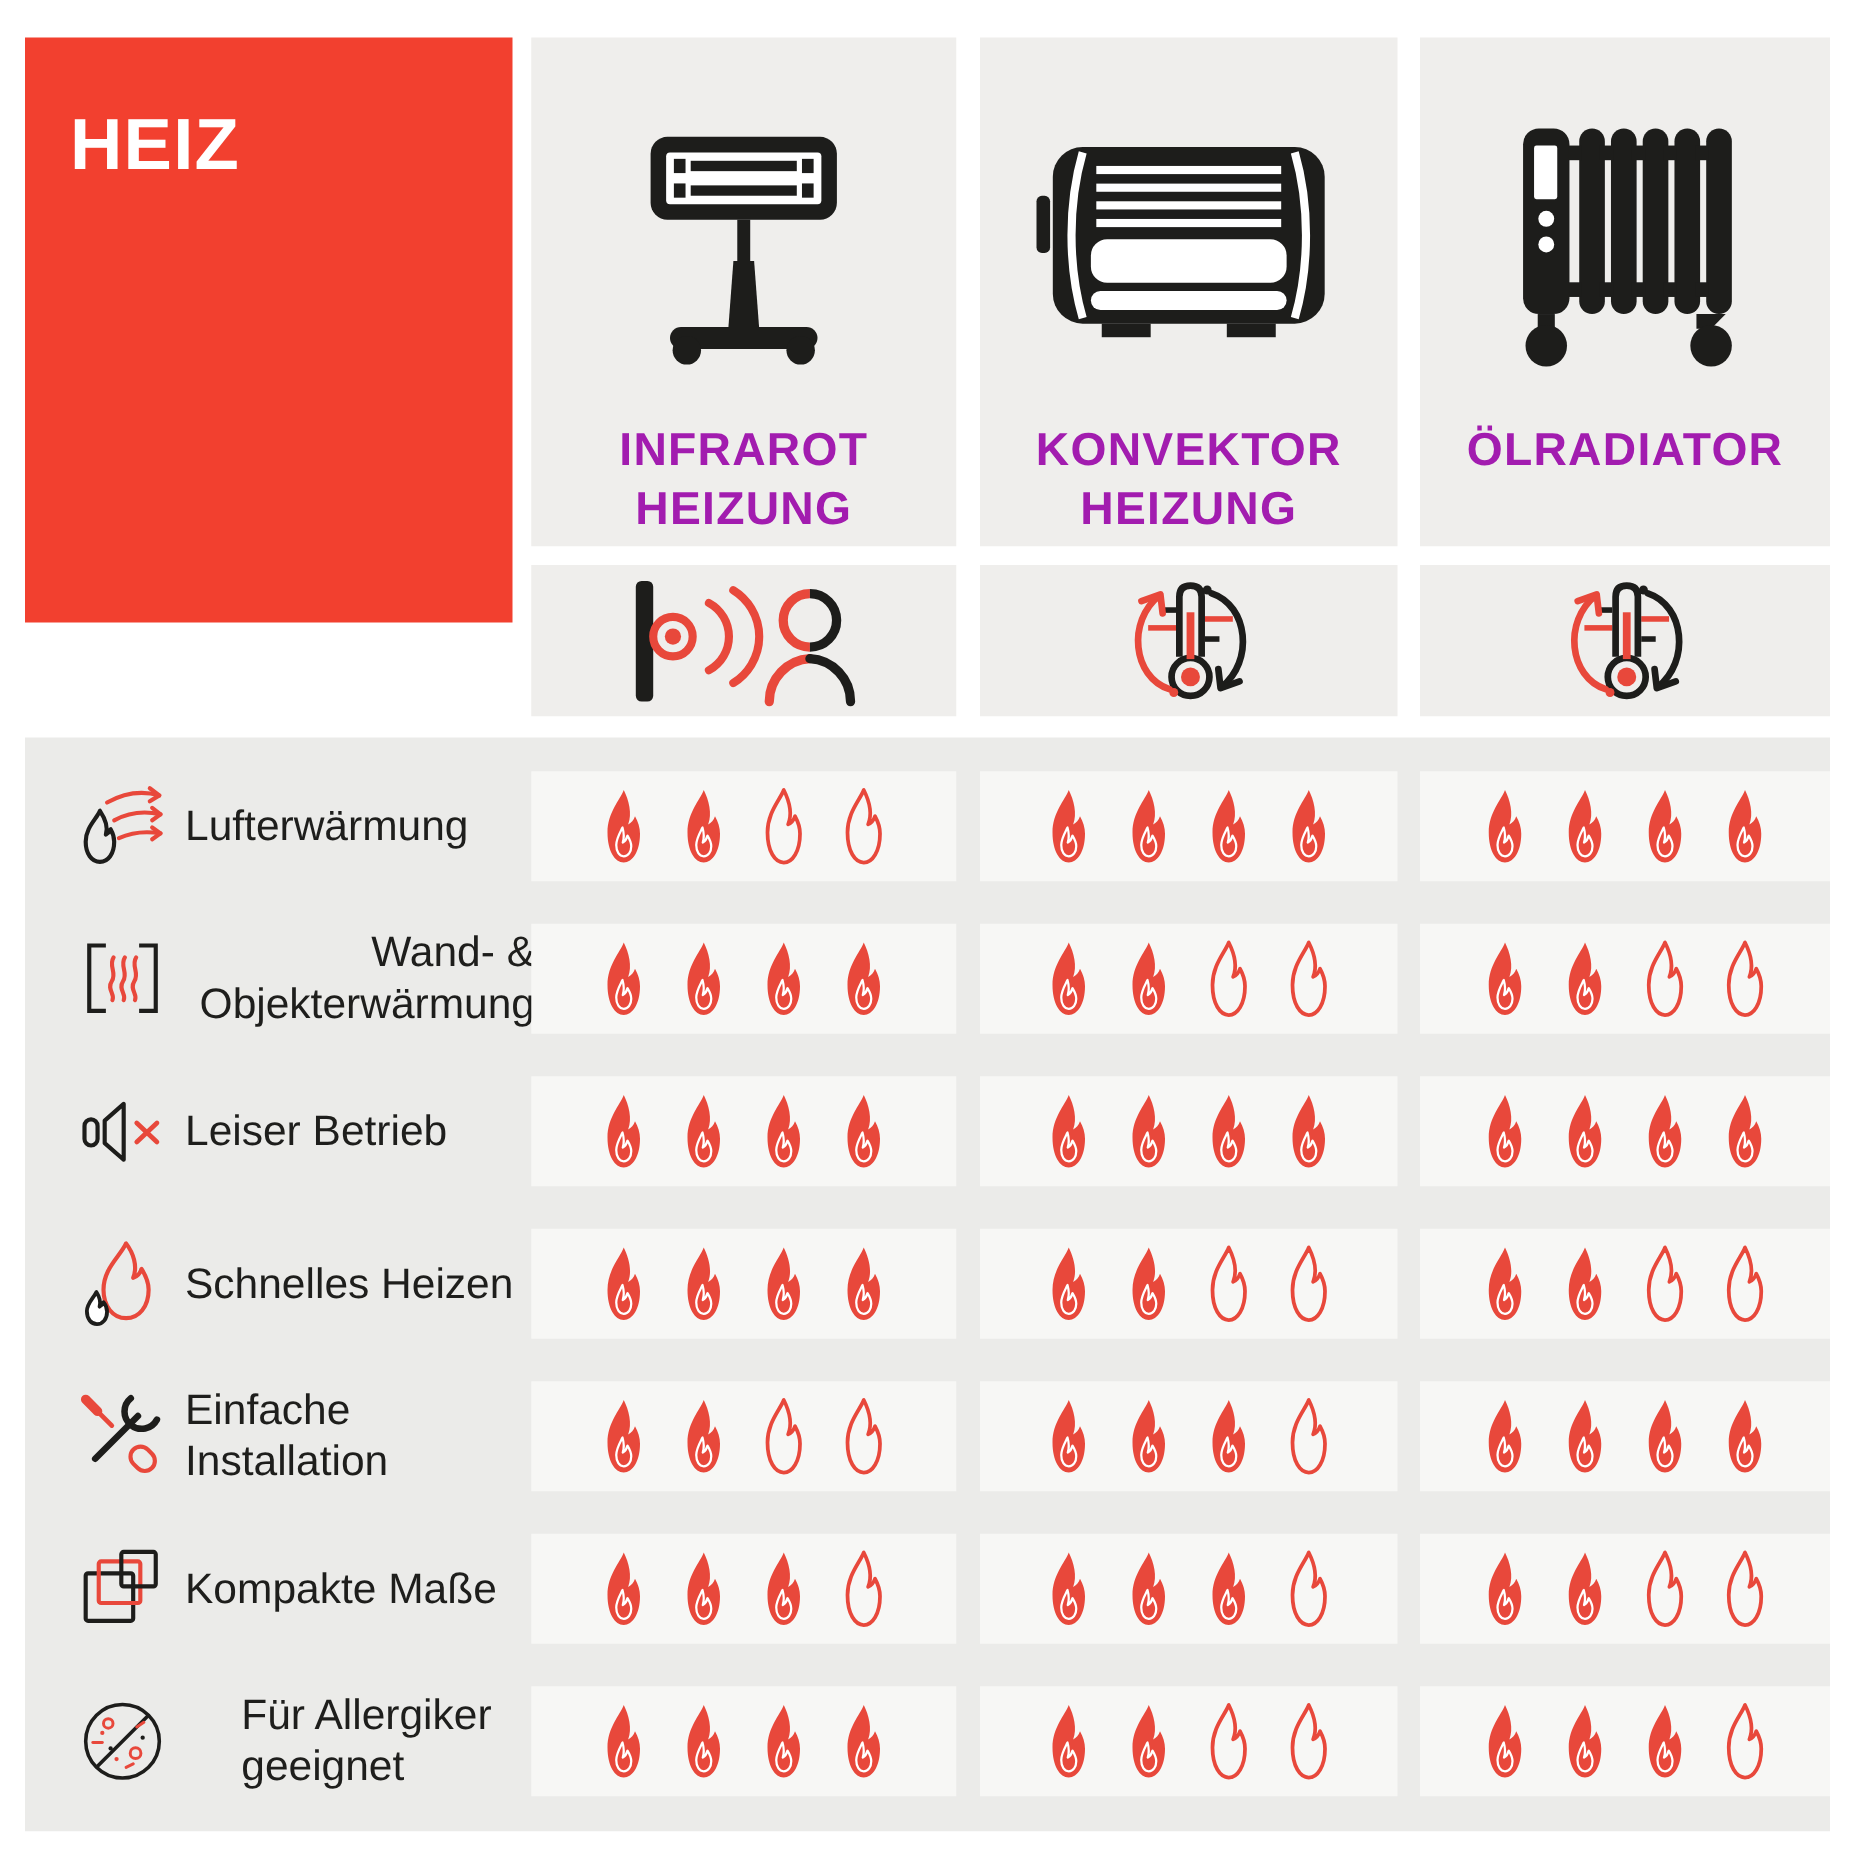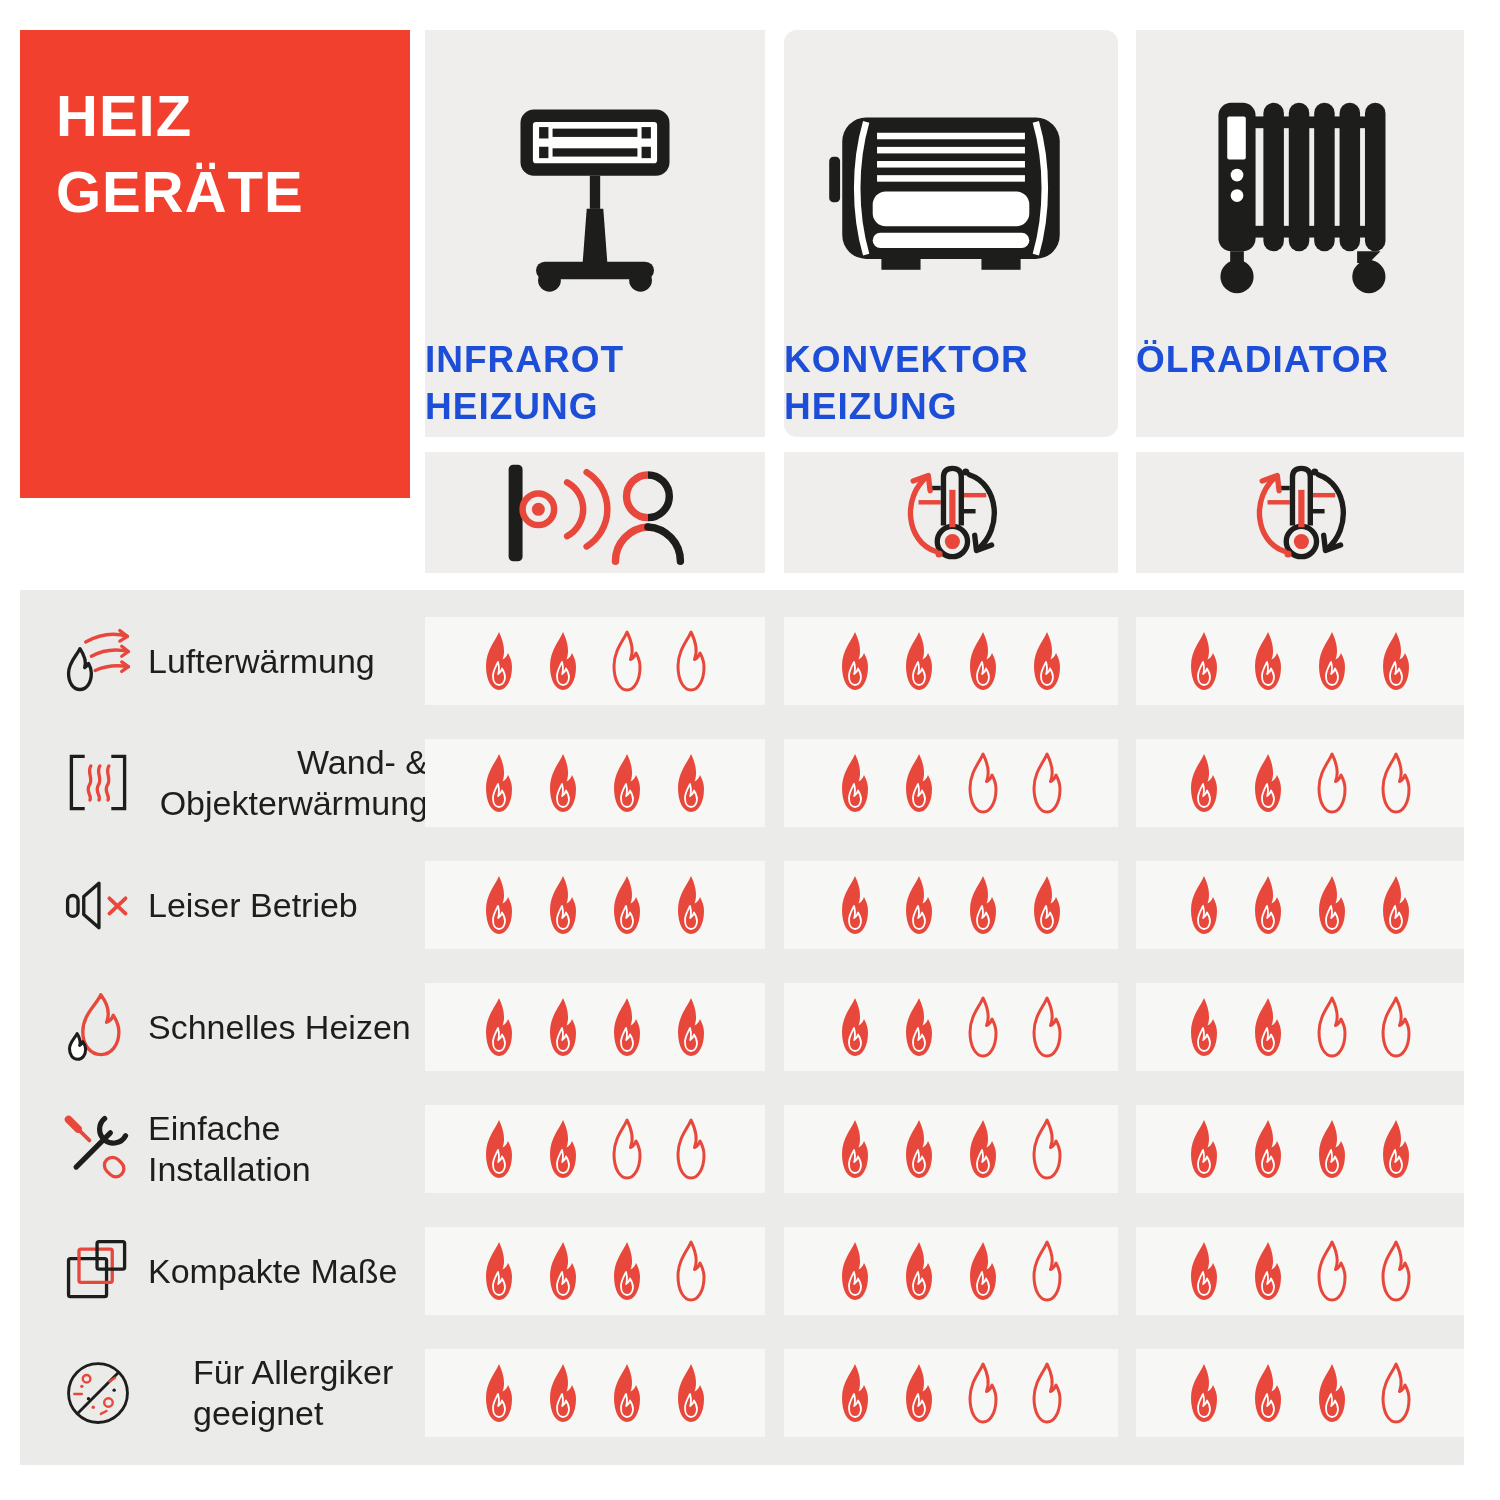--- a/index.html
+++ b/index.html
@@ -2,37 +2,36 @@
 <html style="--accent-red: #f2402f; --flame-red: #e8483b; --icon-black: #1d1d1b; --header-bg: #efeeec; --table-bg: #ebebe9; --cell-bg: #f7f7f5; --title-text: #ffffff; --text: #1e1e1c; --page-bg: #ffffff;"><head>
 <meta charset="utf-8">
 <style>
   html,body{margin:0;padding:0;background:#fff;}
   body{font-family:"Liberation Sans",sans-serif;}
   .canvas{position:relative;width:1500px;height:1500px;background:var(--page-bg,#ffffff);overflow:hidden;}
   .red-panel{position:absolute;left:20px;top:30px;width:390px;height:468px;background:var(--accent-red,#f2402f);}
   .main-title{position:absolute;left:36px;top:48px;font-size:58px;font-weight:700;color:var(--title-text,#fff);line-height:76px;letter-spacing:1px;}
   .col-header{position:absolute;top:30px;height:407px;background:var(--header-bg,#efeeec);}
   .device-icon{position:absolute;left:0;top:52px;width:100%;height:232px;display:flex;align-items:center;justify-content:center;}
-  .col-title{position:absolute;left:0;top:306px;width:100%;font-weight:700;font-size:37px;line-height:47px;color:#1d4ed8;letter-spacing:1px;}
+  .col-title{position:absolute;left:0;top:306px;width:100%;text-align:center;font-weight:700;font-size:37px;line-height:47px;color:#a21caf;letter-spacing:1px;}
   .sub-strip{position:absolute;top:452px;height:121px;background:var(--header-bg,#efeeec);display:flex;align-items:center;justify-content:center;}
   .table-bg{position:absolute;left:20px;top:590px;width:1444px;height:875px;background:var(--table-bg,#ebebe9);}
   .feature-icon{position:absolute;left:58px;width:80px;height:88px;display:flex;align-items:center;justify-content:center;}
   .feature-label{position:absolute;left:148px;width:280px;height:88px;display:flex;flex-direction:column;justify-content:center;font-size:34px;line-height:41px;color:var(--text,#1e1e1c);}
   .rating-cell{position:absolute;height:88px;background:var(--cell-bg,#f7f7f5);display:flex;align-items:center;justify-content:center;gap:24px;}
   .rating-cell span{display:flex;}
   svg{overflow:visible;display:block;}
 </style>
 </head>
 <body>
 
 <div class="canvas" id="canvas">
   <div class="red-panel">
     <div class="main-title">
       <div>HEIZ</div>
-      <div>GERÄTE</div>
     </div>
   </div>
   <div class="table-bg"></div>
 
 <div class="col-header" style="left: 425px; width: 340px;">
       <div class="device-icon">
         <svg width="228" height="207" viewBox="0 0 220 200">
     <rect x="38" y="14" width="144" height="64" rx="13" fill="var(--icon-black)"></rect>
     <rect x="50" y="26" width="120" height="40" rx="3" fill="#fff"></rect>
     <rect x="56" y="31" width="9" height="11" fill="var(--icon-black)"></rect>
@@ -61,21 +60,21 @@
     <circle cx="54" cy="52" r="17" fill="none" stroke="var(--flame-red)" stroke-width="7"></circle>
     <path d="M85 23 A33 33 0 0 1 85 81" fill="none" stroke="var(--flame-red)" stroke-width="7" stroke-linecap="round"></path>
     <path d="M106 12 A47 47 0 0 1 106 92" fill="none" stroke="var(--flame-red)" stroke-width="7" stroke-linecap="round"></path>
     <path d="M172 15 A23 23 0 0 0 172 61" fill="none" stroke="var(--flame-red)" stroke-width="8"></path>
     <path d="M172 15 A23 23 0 0 1 172 61" fill="none" stroke="var(--icon-black)" stroke-width="8"></path>
     <path d="M137 108 A37 37 0 0 1 172 71" fill="none" stroke="var(--flame-red)" stroke-width="8" stroke-linecap="round"></path>
     <path d="M172 71 A37 37 0 0 1 207 108" fill="none" stroke="var(--icon-black)" stroke-width="8" stroke-linecap="round"></path>
   </svg>
       </div>
     </div>
-    <div class="col-header" style="left: 784px; width: 334px; border-radius: 13px;">
+    <div class="col-header" style="left: 784px; width: 334px;">
       <div class="device-icon">
         <svg width="262" height="174" viewBox="0 0 240 160">
     <rect x="8" y="42" width="10" height="42" rx="4" fill="var(--icon-black)"></rect>
     <rect x="20" y="6" width="200" height="130" rx="22" fill="var(--icon-black)"></rect>
     <path d="M42 10 C31 48,31 94,42 132" stroke="#fff" stroke-width="6" fill="none"></path>
     <path d="M198 10 C209 48,209 94,198 132" stroke="#fff" stroke-width="6" fill="none"></path>
     <rect x="52" y="20" width="136" height="6" fill="#fff"></rect>
           <rect x="52" y="33" width="136" height="6" fill="#fff"></rect>
     <rect x="52" y="46" width="136" height="6" fill="#fff"></rect>
           <rect x="52" y="59" width="136" height="6" fill="#fff"></rect>

